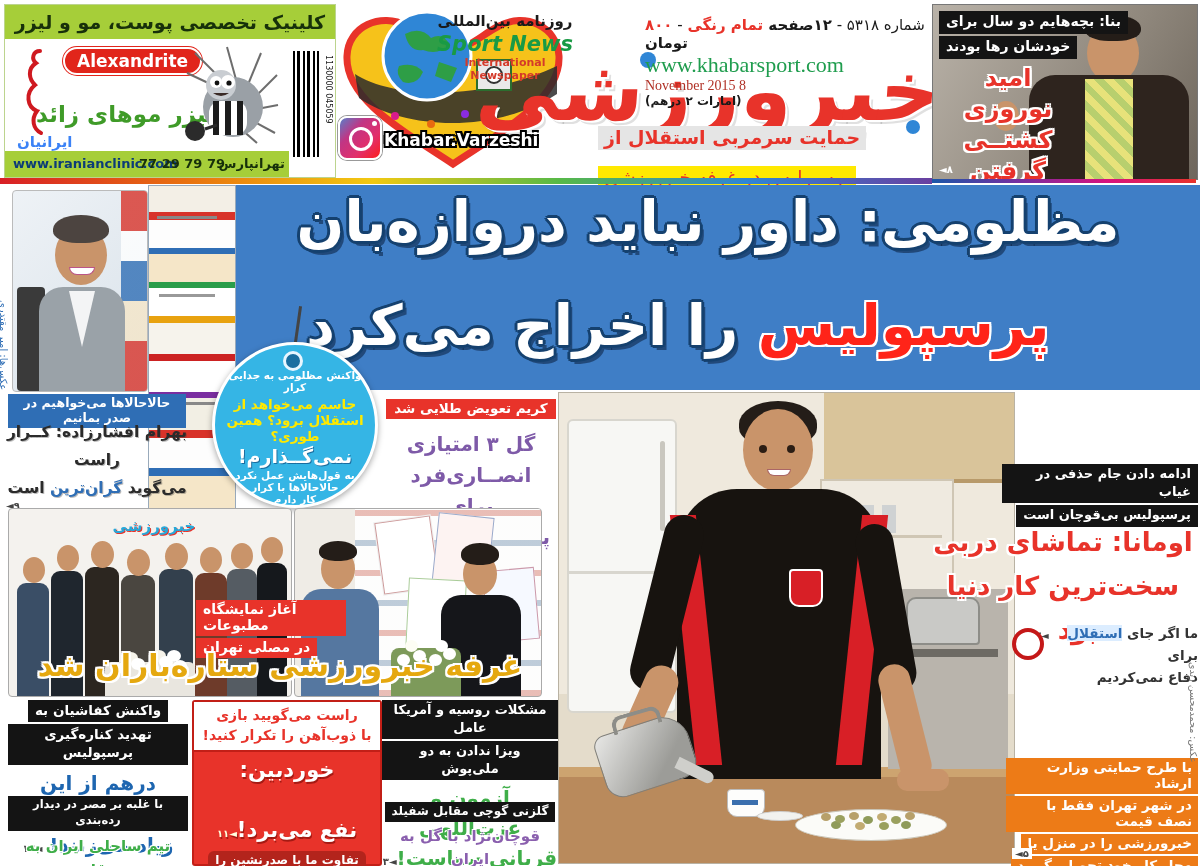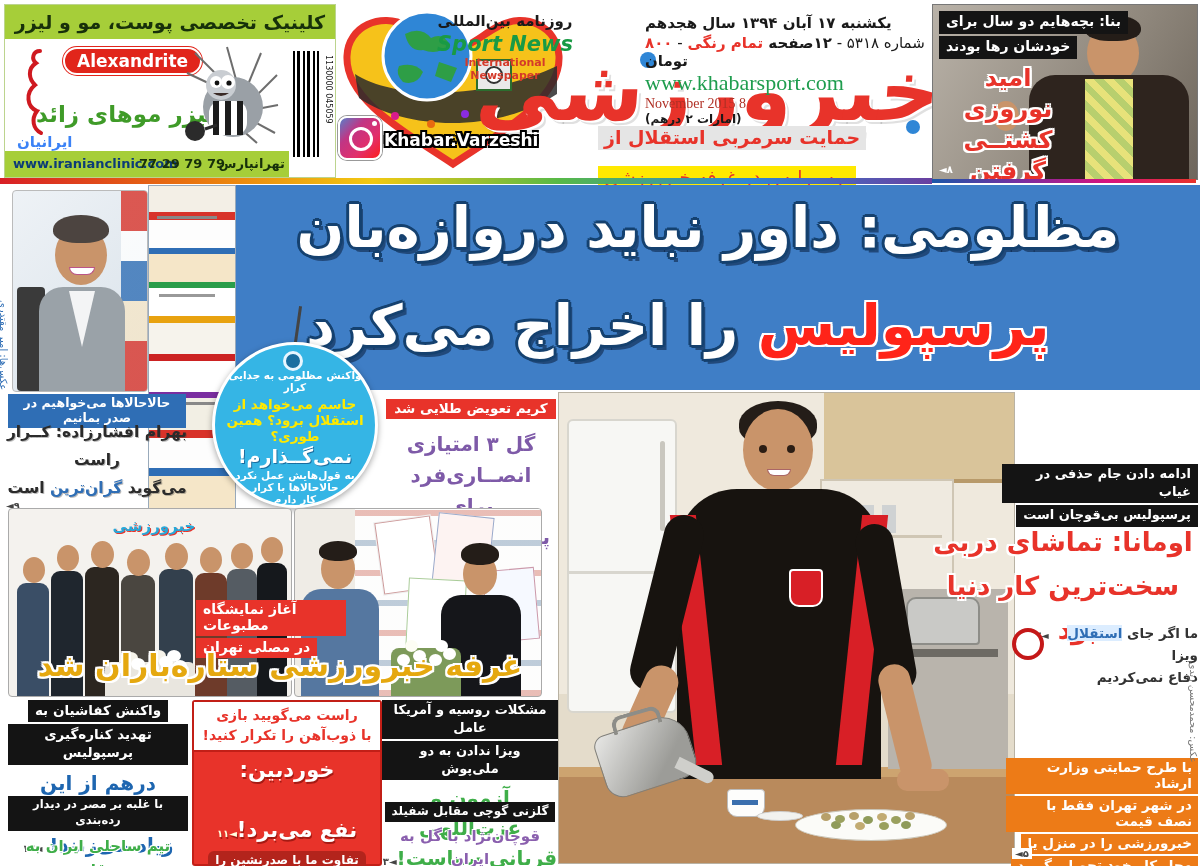--- a/index.html
+++ b/index.html
@@ -121,23 +121,20 @@
   <div class="abs" style="left:384px;top:130px;font-size:17px;font-weight:bold;color:#fff;text-shadow:-2px -2px 0 #000,2px -2px 0 #000,-2px 2px 0 #000,2px 2px 0 #000,0 2px 0 #000,0 -2px 0 #000;">
     <span>Khabar.Varzeshi</span>
   </div>
 
   <div class="abs rtl" style="left:598px;top:126px;width:338px;text-align:left;">
     <span style="display:inline-block;background:#e5e5e5;color:#e8332a;font-weight:bold;font-size:19px;padding:0 6px 2px;">حمایت سرمربی استقلال از</span><br>
     <span style="display:inline-block;background:#ffe900;color:#e8332a;font-weight:normal;font-size:19px;padding:0 6px 2px;margin-top:16px;">پرسپولیس در غرفه خبرورزشی</span>
   </div>
 
   <div class="abs rtl" style="left:645px;top:14px;width:288px;text-align:left;">
-    <div style="font-size:15px;font-weight:bold;color:#1a1a1a;">
-      <span>یکشنبه ۱۷ آبان ۱۳۹۴ سال هجدهم</span>
-    </div>
     <div style="font-size:15px;color:#1a1a1a;margin-top:2px;">
       <span>شماره ۵۳۱۸ - </span><span class="b">۱۲صفحه </span><span class="b" style="color:#e8332a;">تمام رنگی</span><span> - </span><span class="b" style="color:#e8332a;">۸۰۰</span><span class="b"> تومان</span>
     </div>
     <div style="font-size:22px;color:#1f9d4e;font-family:'Liberation Serif',serif;">
       <span>www.khabarsport.com</span>
     </div>
     <div style="font-size:14px;color:#b03025;font-family:'Liberation Serif',serif;">
       <span>8 November 2015</span>
     </div>
     <div style="font-size:12px;font-weight:bold;color:#1a1a1a;">
@@ -161,21 +158,21 @@
       <span>کشتــی گرفتن</span><br>
       
     </div>
     <div class="abs pref" style="left:6px;bottom:4px;color:#fff;">◄<span>۸</span></div>
   </div>
   <div class="abs" style="left:932px;top:179px;width:264px;height:4px;background:linear-gradient(to right,#1b57a8,#7a2ea0,#d8127d,#e8332a);"></div>
 
   <div class="abs" style="left:0;top:178px;width:932px;height:6px;background:linear-gradient(to right,#d81f26,#e8710f,#f2c911,#57b947,#2f86d6,#6a3fa0);"></div>
 
   <div class="abs" style="left:148px;top:185px;width:1052px;height:205px;background:#3f7ec6;">
-    <div class="rtl c on" style="position:absolute;left:80px;top:10px;width:960px;font-size:56px;font-weight:bold;color:#fff;">
+    <div class="rtl c on" style="position:absolute;left:80px;top:4px;width:960px;font-size:56px;font-weight:bold;color:#fff;">
       <span>مظلومی: داور نباید دروازه‌بان</span>
     </div>
     <div class="rtl c" style="position:absolute;left:80px;top:108px;width:900px;font-size:56px;font-weight:bold;">
       <span class="ow" style="color:#ff2419;">پرسپولیس</span><span class="on" style="color:#fff;"> را اخراج می‌کرد</span>
     </div>
   </div>
 
   <div class="photo" style="left:148px;top:185px;width:86px;height:322px;border:1px solid #9ab;
           background:
             linear-gradient(180deg,#f3efe6 0 26px,#d8332a 26px 34px,#fdfdfd 34px 62px,#2f6eb5 62px 68px,#f5e6c8 68px 96px,#2a9d4a 96px 102px,#ffffff 102px 130px,#e8a20f 130px 137px,#f6f3ec 137px 168px,#c22 168px 175px,#fff 175px 206px,#7a2ea0 206px 212px,#f2efe4 212px 244px,#d8332a 244px 252px,#fdfdfd 252px 282px,#2f6eb5 282px 290px,#f5e6c8 290px 322px);">
@@ -280,21 +277,21 @@
     <span class="kk" style="font-size:13px;">ادامه دادن جام حذفی در غیاب</span><br>
     <span class="kk" style="font-size:13px;margin-top:2px;">پرسپولیس بی‌قوچان است</span>
   </div>
   <div class="abs rtl c ow" style="left:928px;top:520px;width:270px;color:#e8332a;font-weight:bold;font-size:26px;line-height:44px;">
     <span>اومانا: تماشای دربی</span><br>
     <span>سخت‌ترین کار دنیا بود</span>
     <span class="pref">◄<span>۱۲</span></span>
   </div>
   <div class="abs" style="left:1012px;top:628px;width:24px;height:24px;border-radius:50%;border:4px solid #c41818;background:#fff;"></div>
   <div class="abs rtl" style="left:1042px;top:622px;width:156px;font-size:13.5px;font-weight:bold;color:#333;line-height:22px;text-align:right;">
-    <span>ما اگر جای </span><span style="color:#2f6eb5;background:#dcedff;">استقلال</span><span> ویزا</span><br>
+    <span>ما اگر جای </span><span style="color:#2f6eb5;background:#dcedff;">استقلال</span><span> برای</span><br>
     <span>دفاع نمی‌کردیم</span>
   </div>
 
   <div class="photo" style="left:8px;top:508px;width:282px;height:187px;background:#f4f2ee;border:1px solid #aaa;border-radius:4px;">
     <div class="abs rtl c" style="left:90px;top:8px;width:110px;font-size:15px;font-weight:bold;color:#29a8d8;text-shadow:1px 1px 0 #e8332a;">
       <span>خبرورزشی</span>
     </div>
     <div class="fig" style="left:8px;top:74px;width:32px;height:113px;background:#3a4e66;"></div>
     <div class="fig" style="left:42px;top:62px;width:32px;height:125px;background:#1f262e;"></div>
     <div class="fig" style="left:76px;top:58px;width:34px;height:129px;background:#2c2620;"></div>

